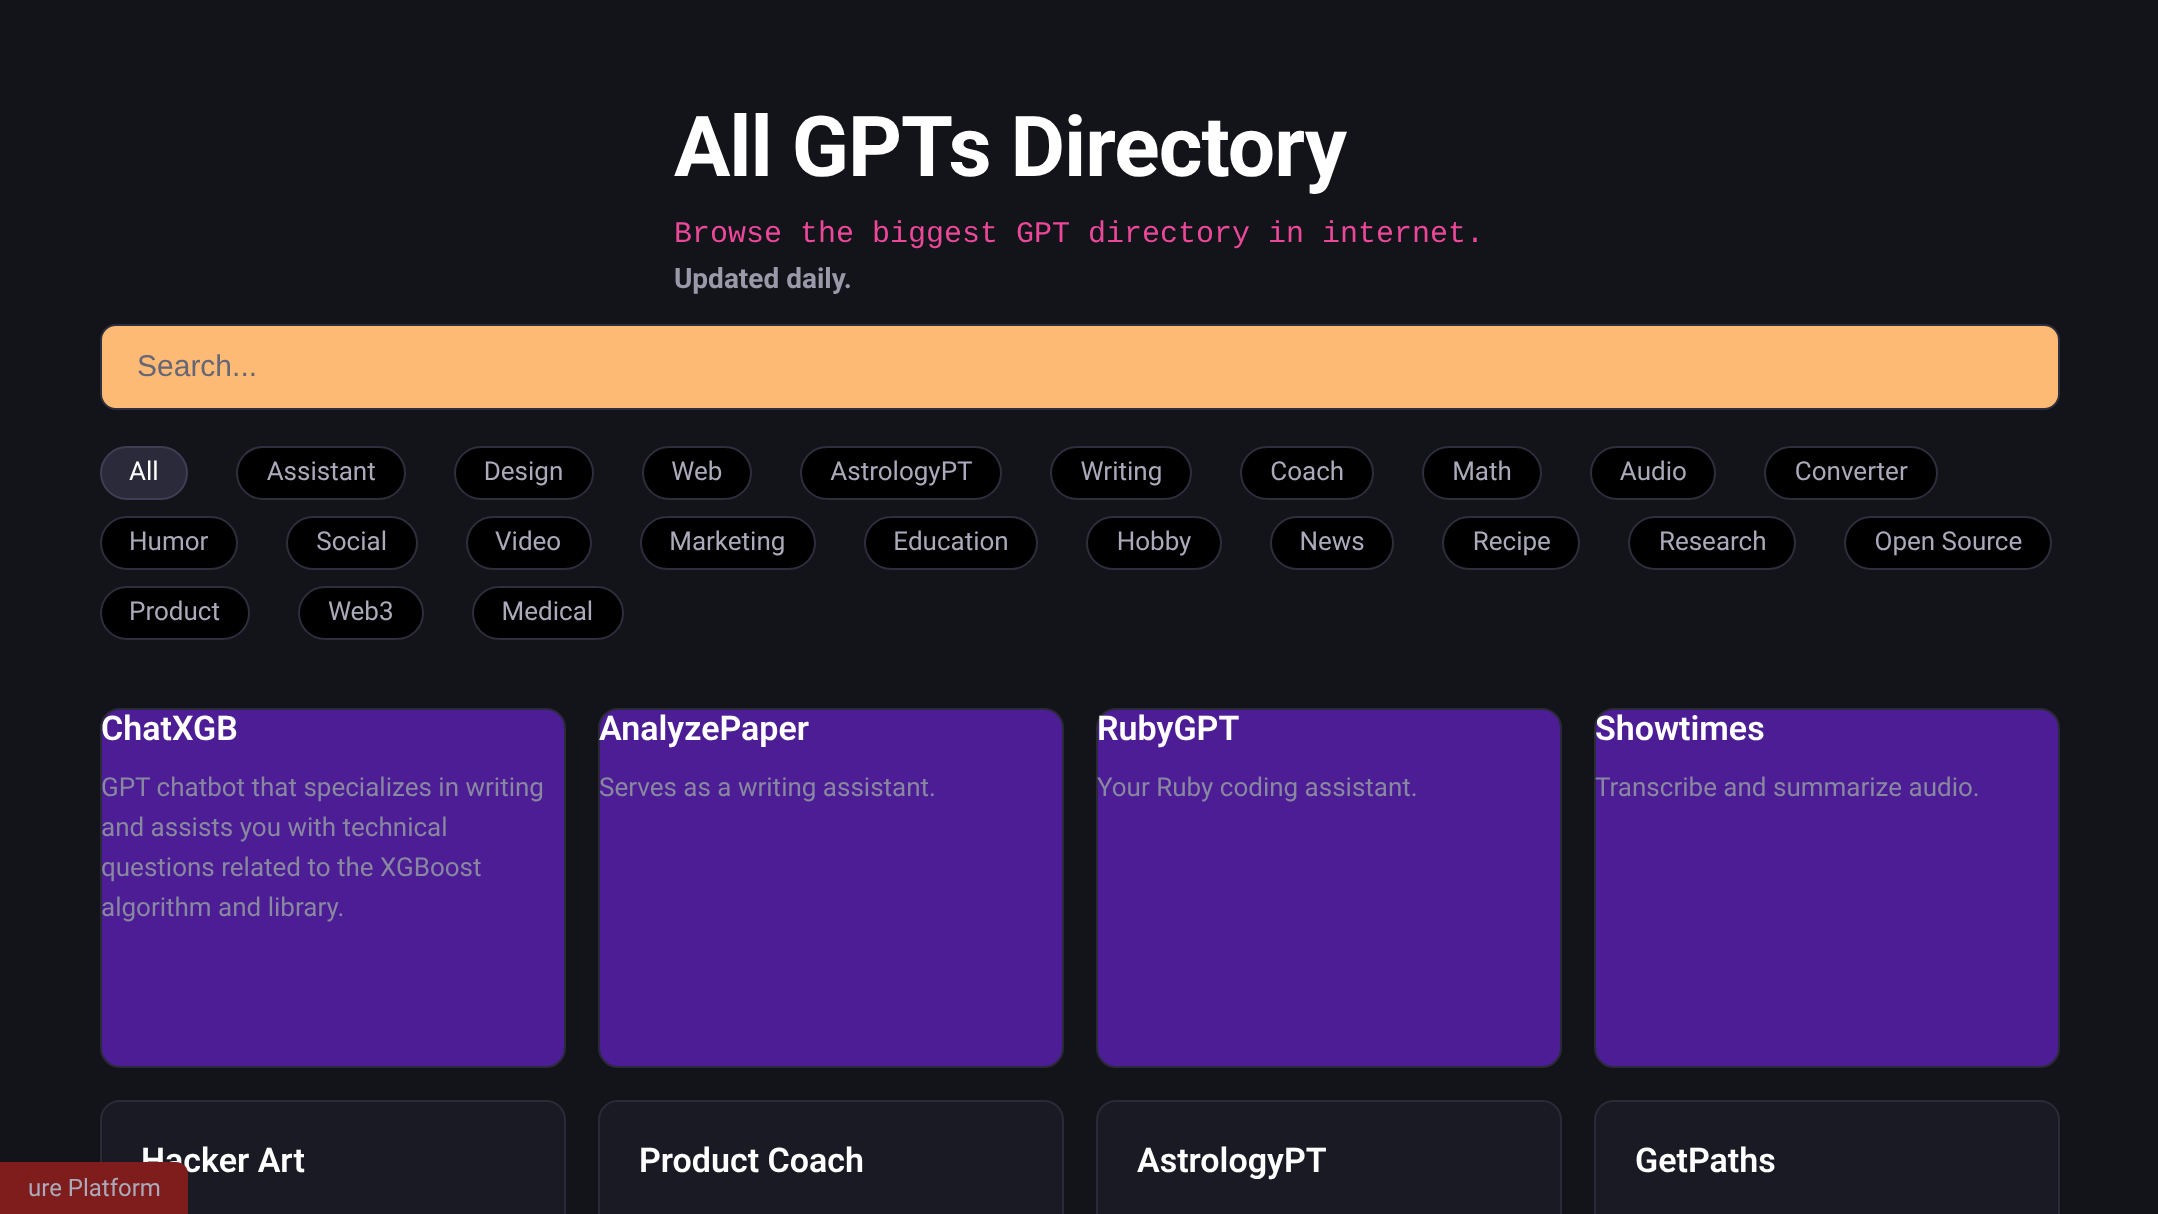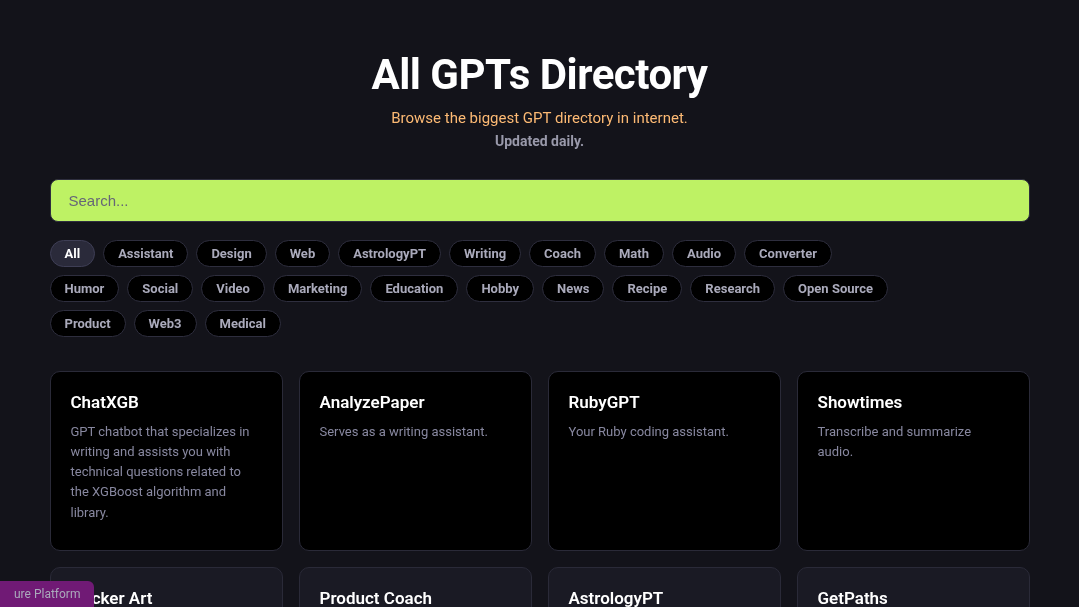--- a/index.html
+++ b/index.html
@@ -18,53 +18,53 @@
     }
 
     .page-container {
       display: flex;
       flex-direction: column;
       align-items: center;
       padding: 50px 40px 20px;
     }
 
     .header {
-      text-align: center;
-      margin-bottom: 30px;
+      margin-bottom: 14px;
     }
 
     .header h1 {
       font-size: 42px;
       font-weight: 700;
       color: #ffffff;
       margin-bottom: 10px;
       letter-spacing: -0.5px;
     }
 
     .header .subtitle {
       font-size: 15px;
-      color: #fdba74;
+      color: #ec4899;
       margin-bottom: 6px;
+      font-family: Liberation Mono, monospace;
     }
 
     .header .updated {
       font-size: 14px;
       color: #9999aa;
       font-weight: 700;
     }
 
     .search-container {
       width: 100%;
       max-width: 980px;
       margin-bottom: 18px;
     }
 
     .search-input {
       width: 100%;
-      background-color: #bef264;
+      background-color: #fdba74;
       border: 1px solid #2e2e3e;
       border-radius: 8px;
       padding: 12px 18px;
       color: #666677;
       font-size: 15px;
       outline: none;
     }
 
     .search-input::placeholder {
       color: #666677;
@@ -72,23 +72,22 @@
 
     .filters-container {
       width: 100%;
       max-width: 980px;
       margin-bottom: 6px;
     }
 
     .filter-row {
       display: flex;
       flex-wrap: wrap;
-      gap: 8px;
+      gap: 24px;
       margin-bottom: 8px;
-      font-weight: bold;
     }
 
     .filter-tag {
       background-color: #000000;
       border: 1px solid #2e2e3e;
       border-radius: 20px;
       padding: 5px 14px;
       font-size: 13px;
       color: #aaaabb;
       cursor: pointer;
@@ -104,24 +103,23 @@
     .cards-container {
       width: 100%;
       max-width: 980px;
       display: grid;
       grid-template-columns: repeat(4, 1fr);
       gap: 16px;
       margin-top: 20px;
     }
 
     .card {
-      background-color: #000000;
+      background-color: #4c1d95;
       border: 1px solid #2a2a38;
       border-radius: 10px;
-      padding: 20px;
       cursor: pointer;
       transition: background-color 0.2s;
       min-height: 180px;
     }
 
     .card-title {
       font-size: 17px;
       font-weight: 600;
       color: #ffffff;
       margin-bottom: 10px;
@@ -130,21 +128,21 @@
     .card-description {
       font-size: 13px;
       color: #8888a0;
       line-height: 1.55;
     }
 
     .bottom-bar {
       position: fixed;
       bottom: 0;
       left: 0;
-      background-color: #701a75;
+      background-color: #7f1d1d;
       color: #aaaabb;
       font-size: 12px;
       padding: 6px 14px;
       border-top-right-radius: 6px;
     }
 
     .partial-card {
       background-color: #1a1a24;
       border: 1px solid #2a2a38;
       border-radius: 10px;

